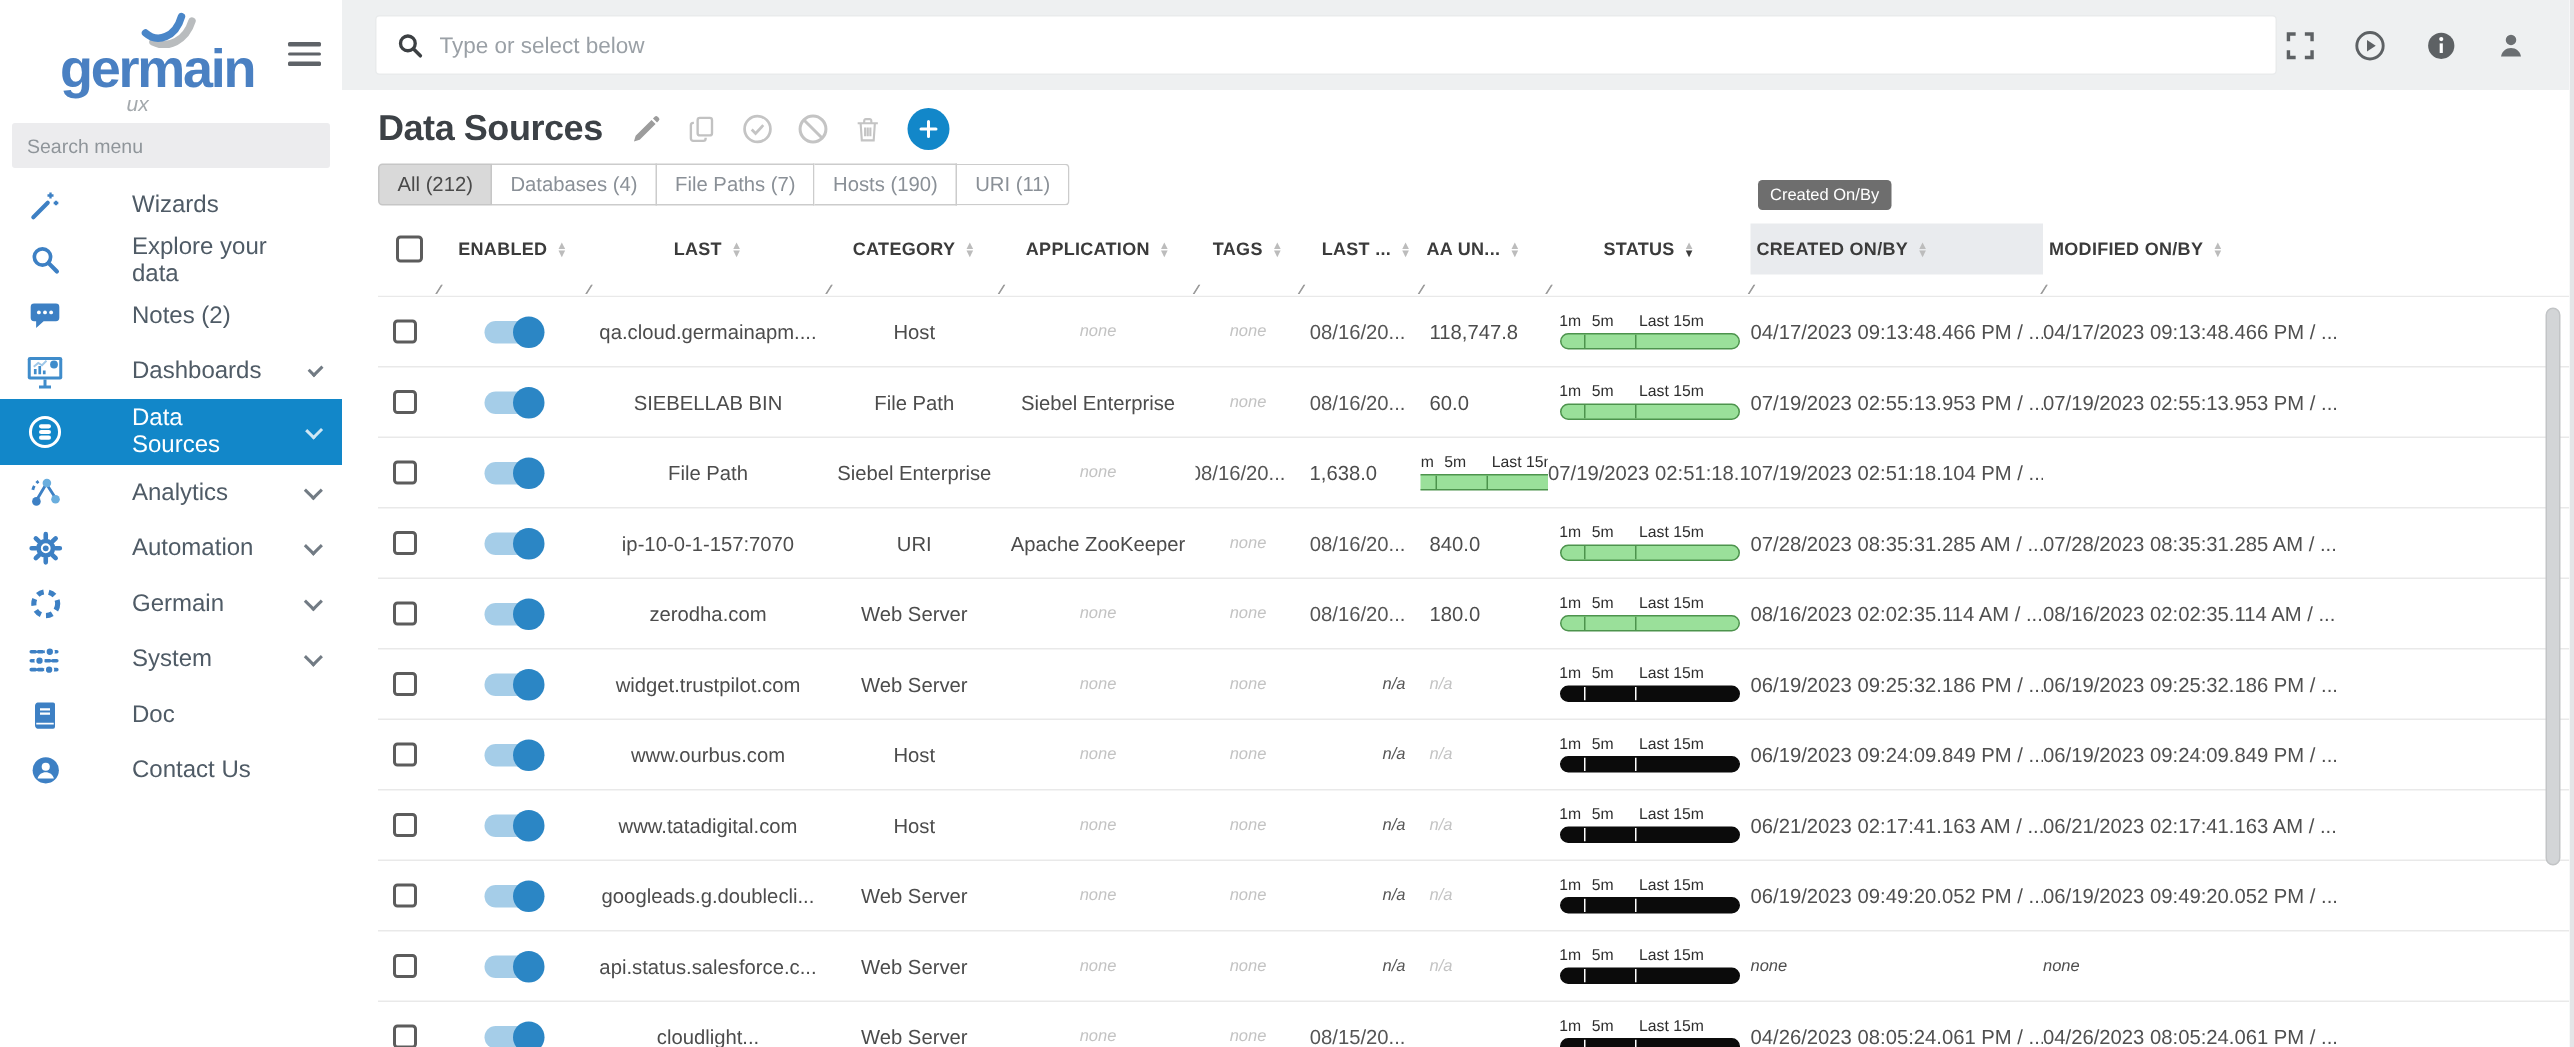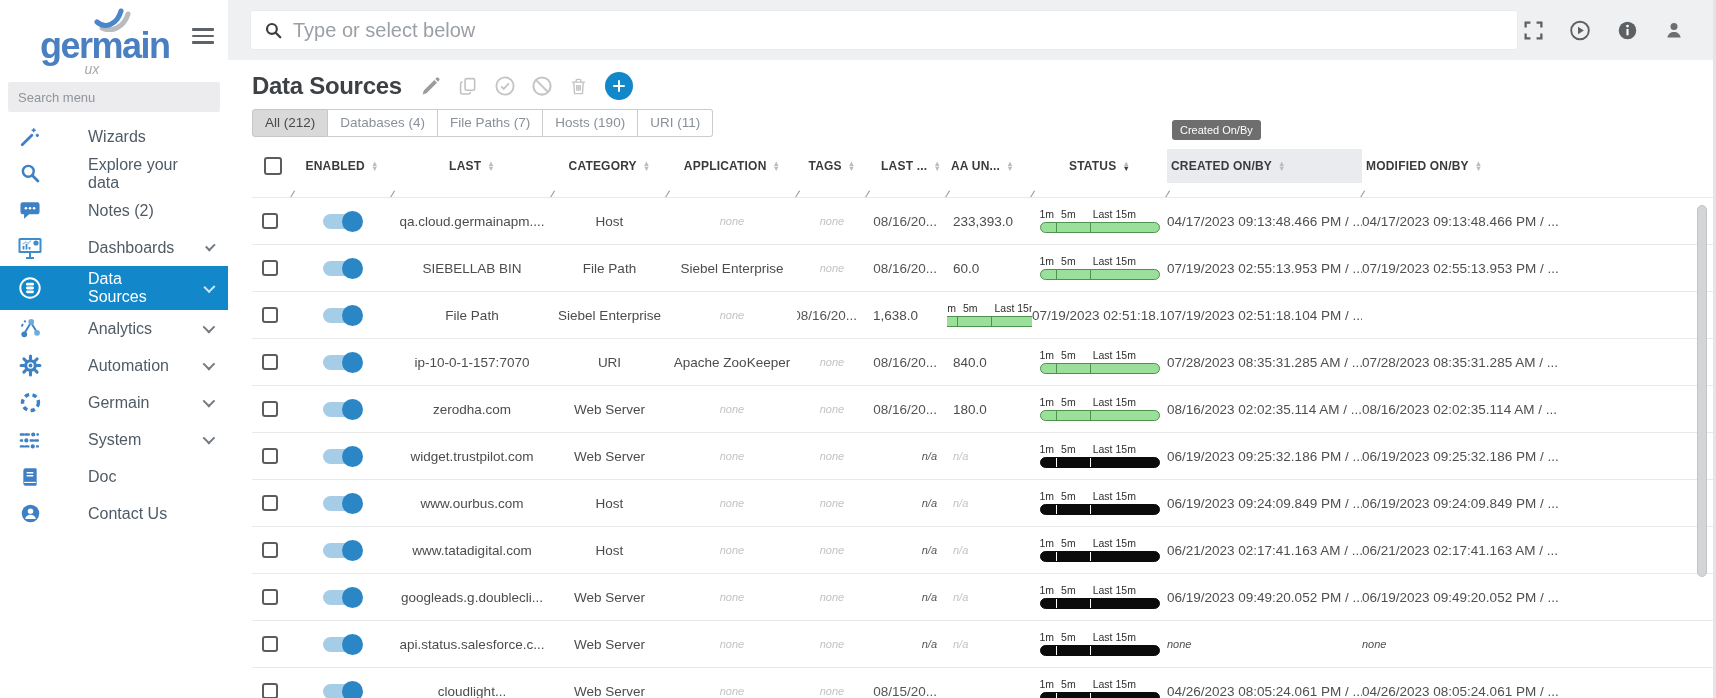--- a/index.html
+++ b/index.html
@@ -21,21 +21,21 @@
   .side-menu { margin-top:2px; }
   .side-item { display:flex; align-items:center; height:37px; padding:0 16px 0 16px; color:#4f5b66; font-size:16px; cursor:pointer;gap:32px; }
   .side-item .s-icon { width:28px; height:26px; display:flex; align-items:center; justify-content:center; margin-right:12px; flex:none; }
   .side-item.selected { background:#1287c9; color:#fff; height:44px; }
   .chev { width:9px; height:9px; border:solid currentColor; border-width:0 2.2px 2.2px 0; transform:rotate(45deg) translateY(-2px); margin-left:auto; opacity:.8; }
 
   
   .main { flex:1; position:relative; overflow:hidden; background:#fff; }
   .topstrip { height:60px; background:#eef0f1; display:flex; align-items:center; padding-left:22px; }
   .searchbox { width:1268px; height:40px; background:#fff; border:1px solid #e9ebec; border-radius:3px; display:flex; align-items:center; padding:0 13px; }
-  .searchbox input { border:none; outline:none; flex:1; font-size:20px; color:#1d4ed8; margin-left:10px; background:transparent; }
+  .searchbox input { border:none; outline:none; flex:1; font-size:15px; color:#1d4ed8; margin-left:10px; background:transparent; }
   .searchbox input::placeholder { color:#9aa0a6; }
   .top-icons { display:flex; align-items:center; gap:25px; margin-left:auto; margin-right:28px; }
   .top-icon { width:22px; height:22px; display:flex; align-items:center; justify-content:center; cursor:pointer; }
 
   .title-row { display:flex; align-items:center; padding-left:24px; margin-top:8px; height:36px; }
   .page-title { font-size:24px; font-weight:bold; color:#3c4146; letter-spacing:-0.3px; }
   .title-actions { display:flex; align-items:center; gap:15px; margin-left:18px; }
   .t-action { width:22px; height:22px; display:flex; align-items:center; justify-content:center; cursor:pointer; }
   .t-action.add { width:28px; height:28px; border-radius:50%; background:#1287c9; }
 
@@ -416,21 +416,21 @@
               <span class="checkbox"></span>
             </div>
             <div class="cell">
               <span class="toggle"></span>
             </div>
             <div class="cell">qa.cloud.germainapm....</div>
             <div class="cell">Host</div>
             <div class="cell muted">none</div>
             <div class="cell muted">none</div>
             <div class="cell last">08/16/20...</div>
-            <div class="cell aa">233,393.0</div>
+            <div class="cell aa">118,747.8</div>
             <div class="cell">
               <div class="status">
                 <div class="status-labels">
                   <span>1m</span>
                   <span class="m5">5m</span>
                   <span class="l15">Last 15m</span>
                 </div>
                 <div class="sbar green">
                   <i></i>
                   <i></i>

